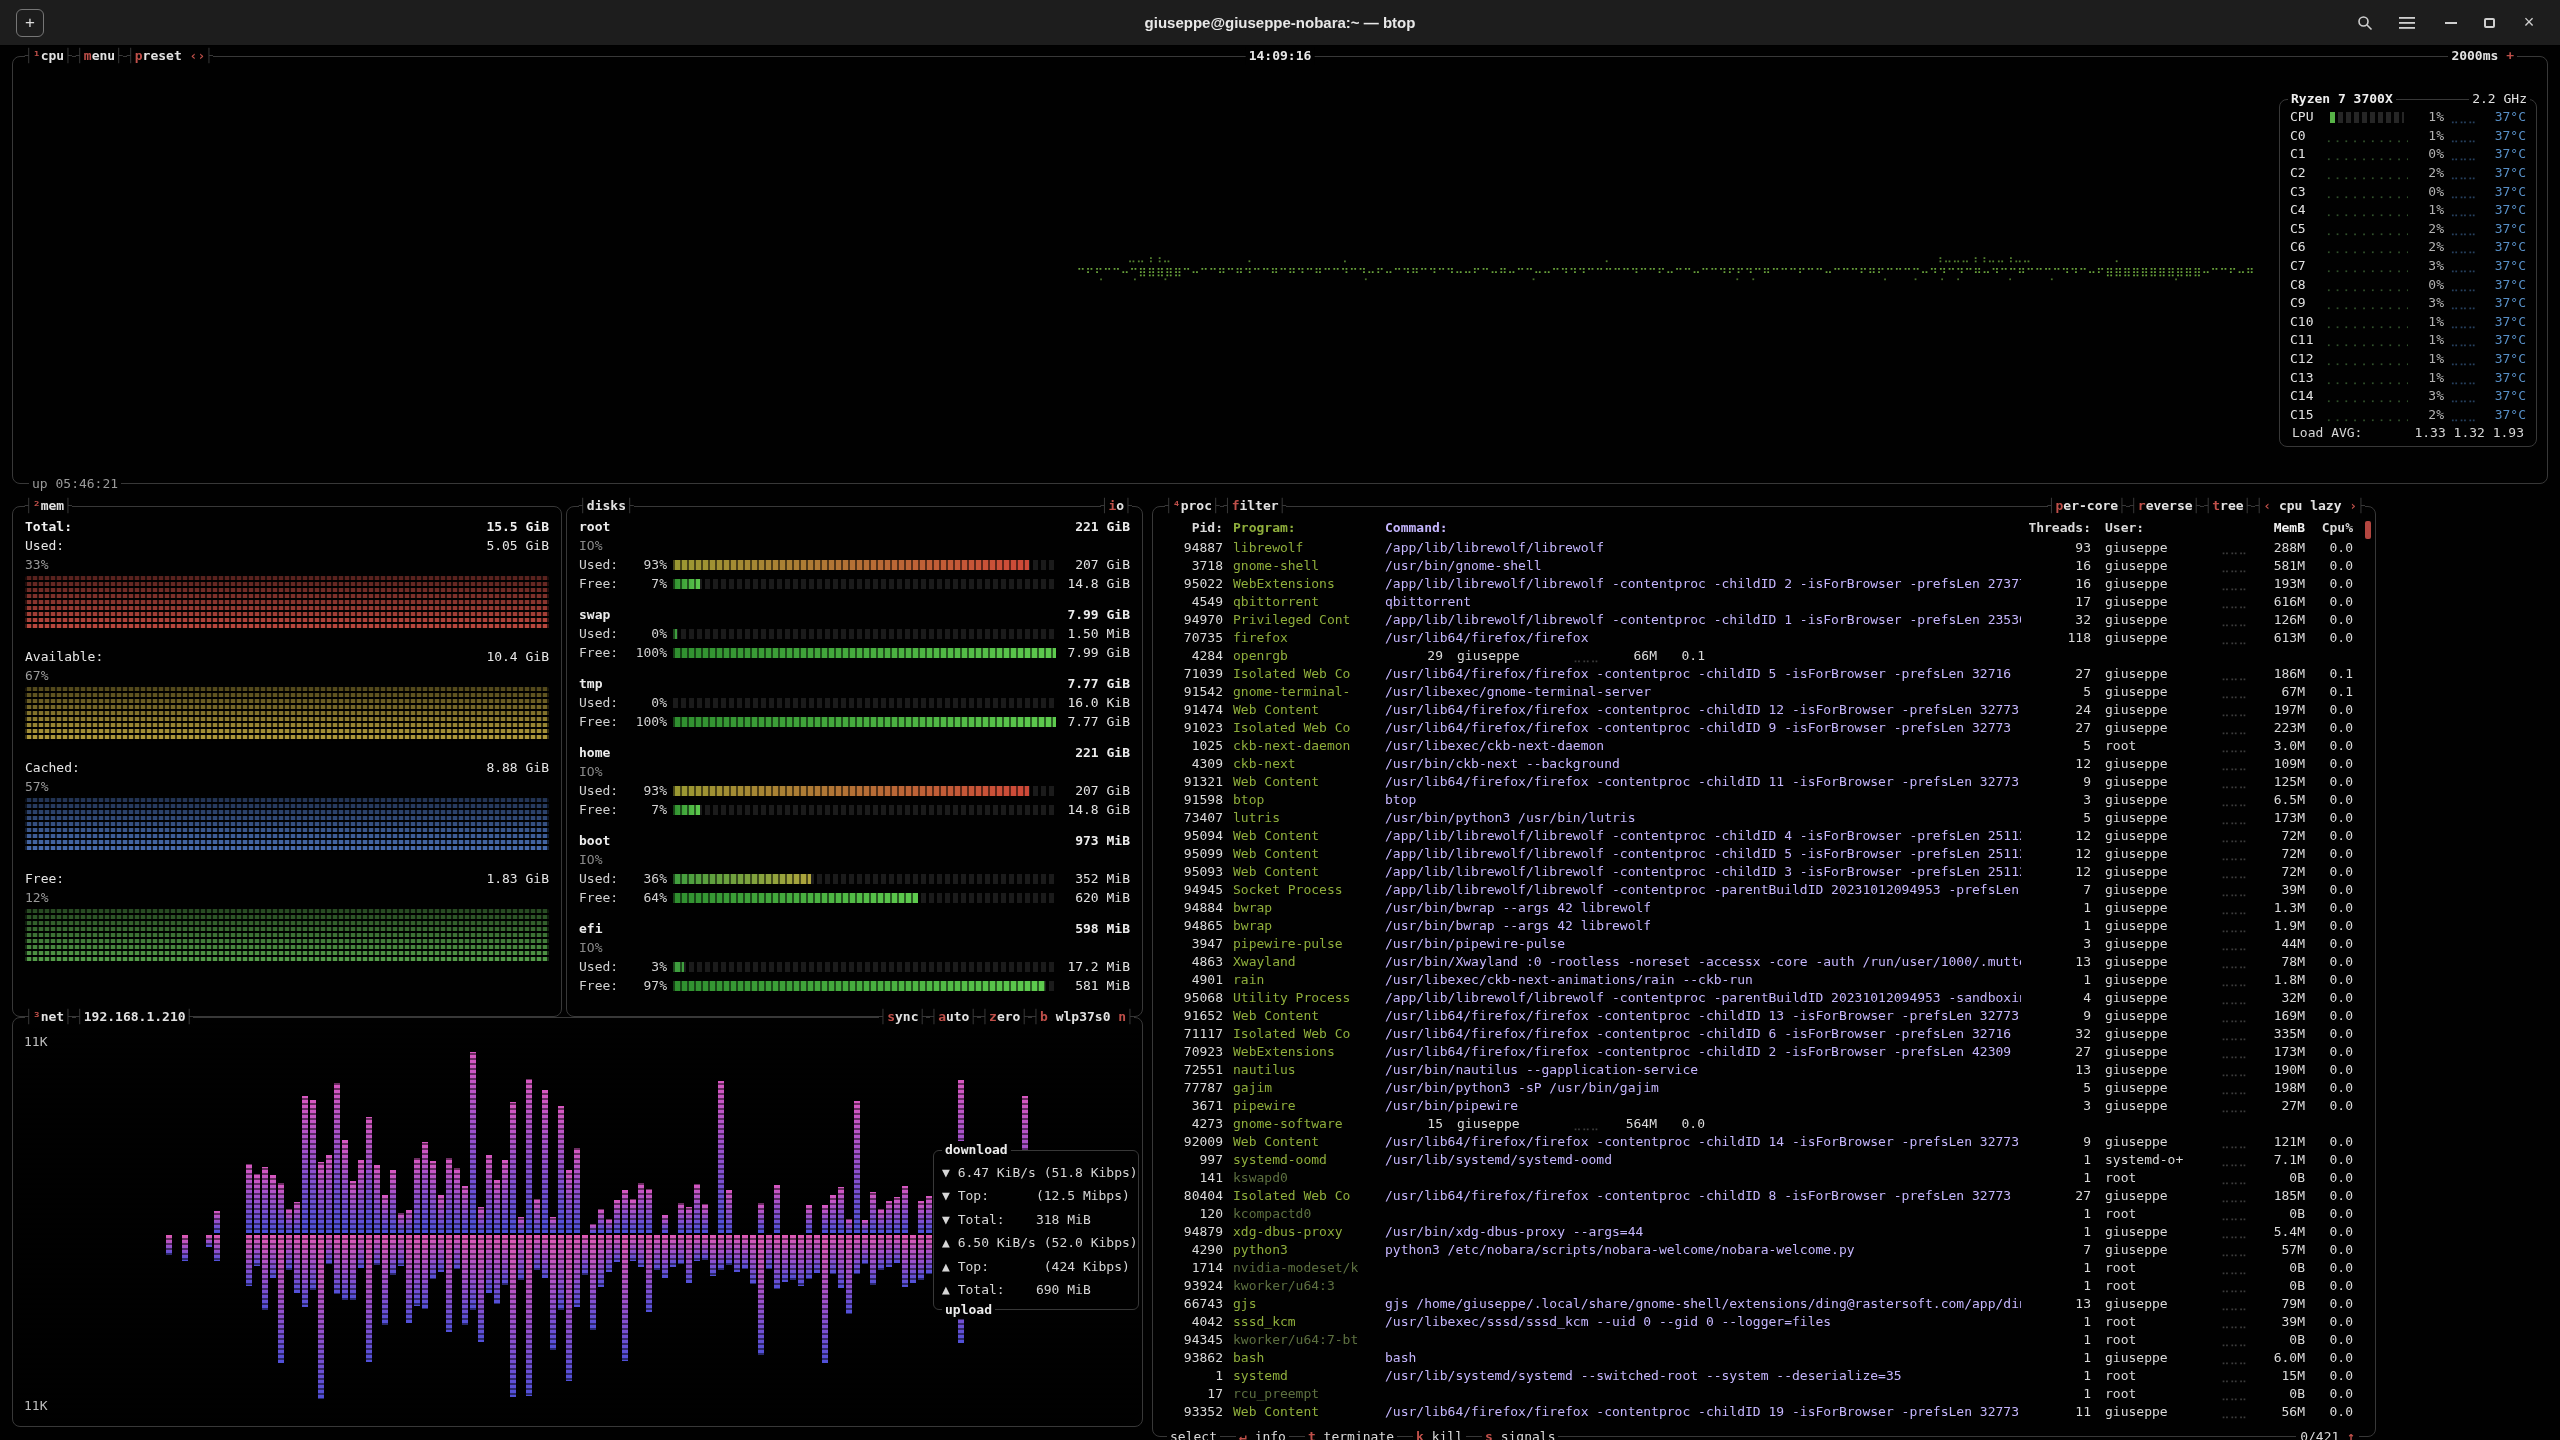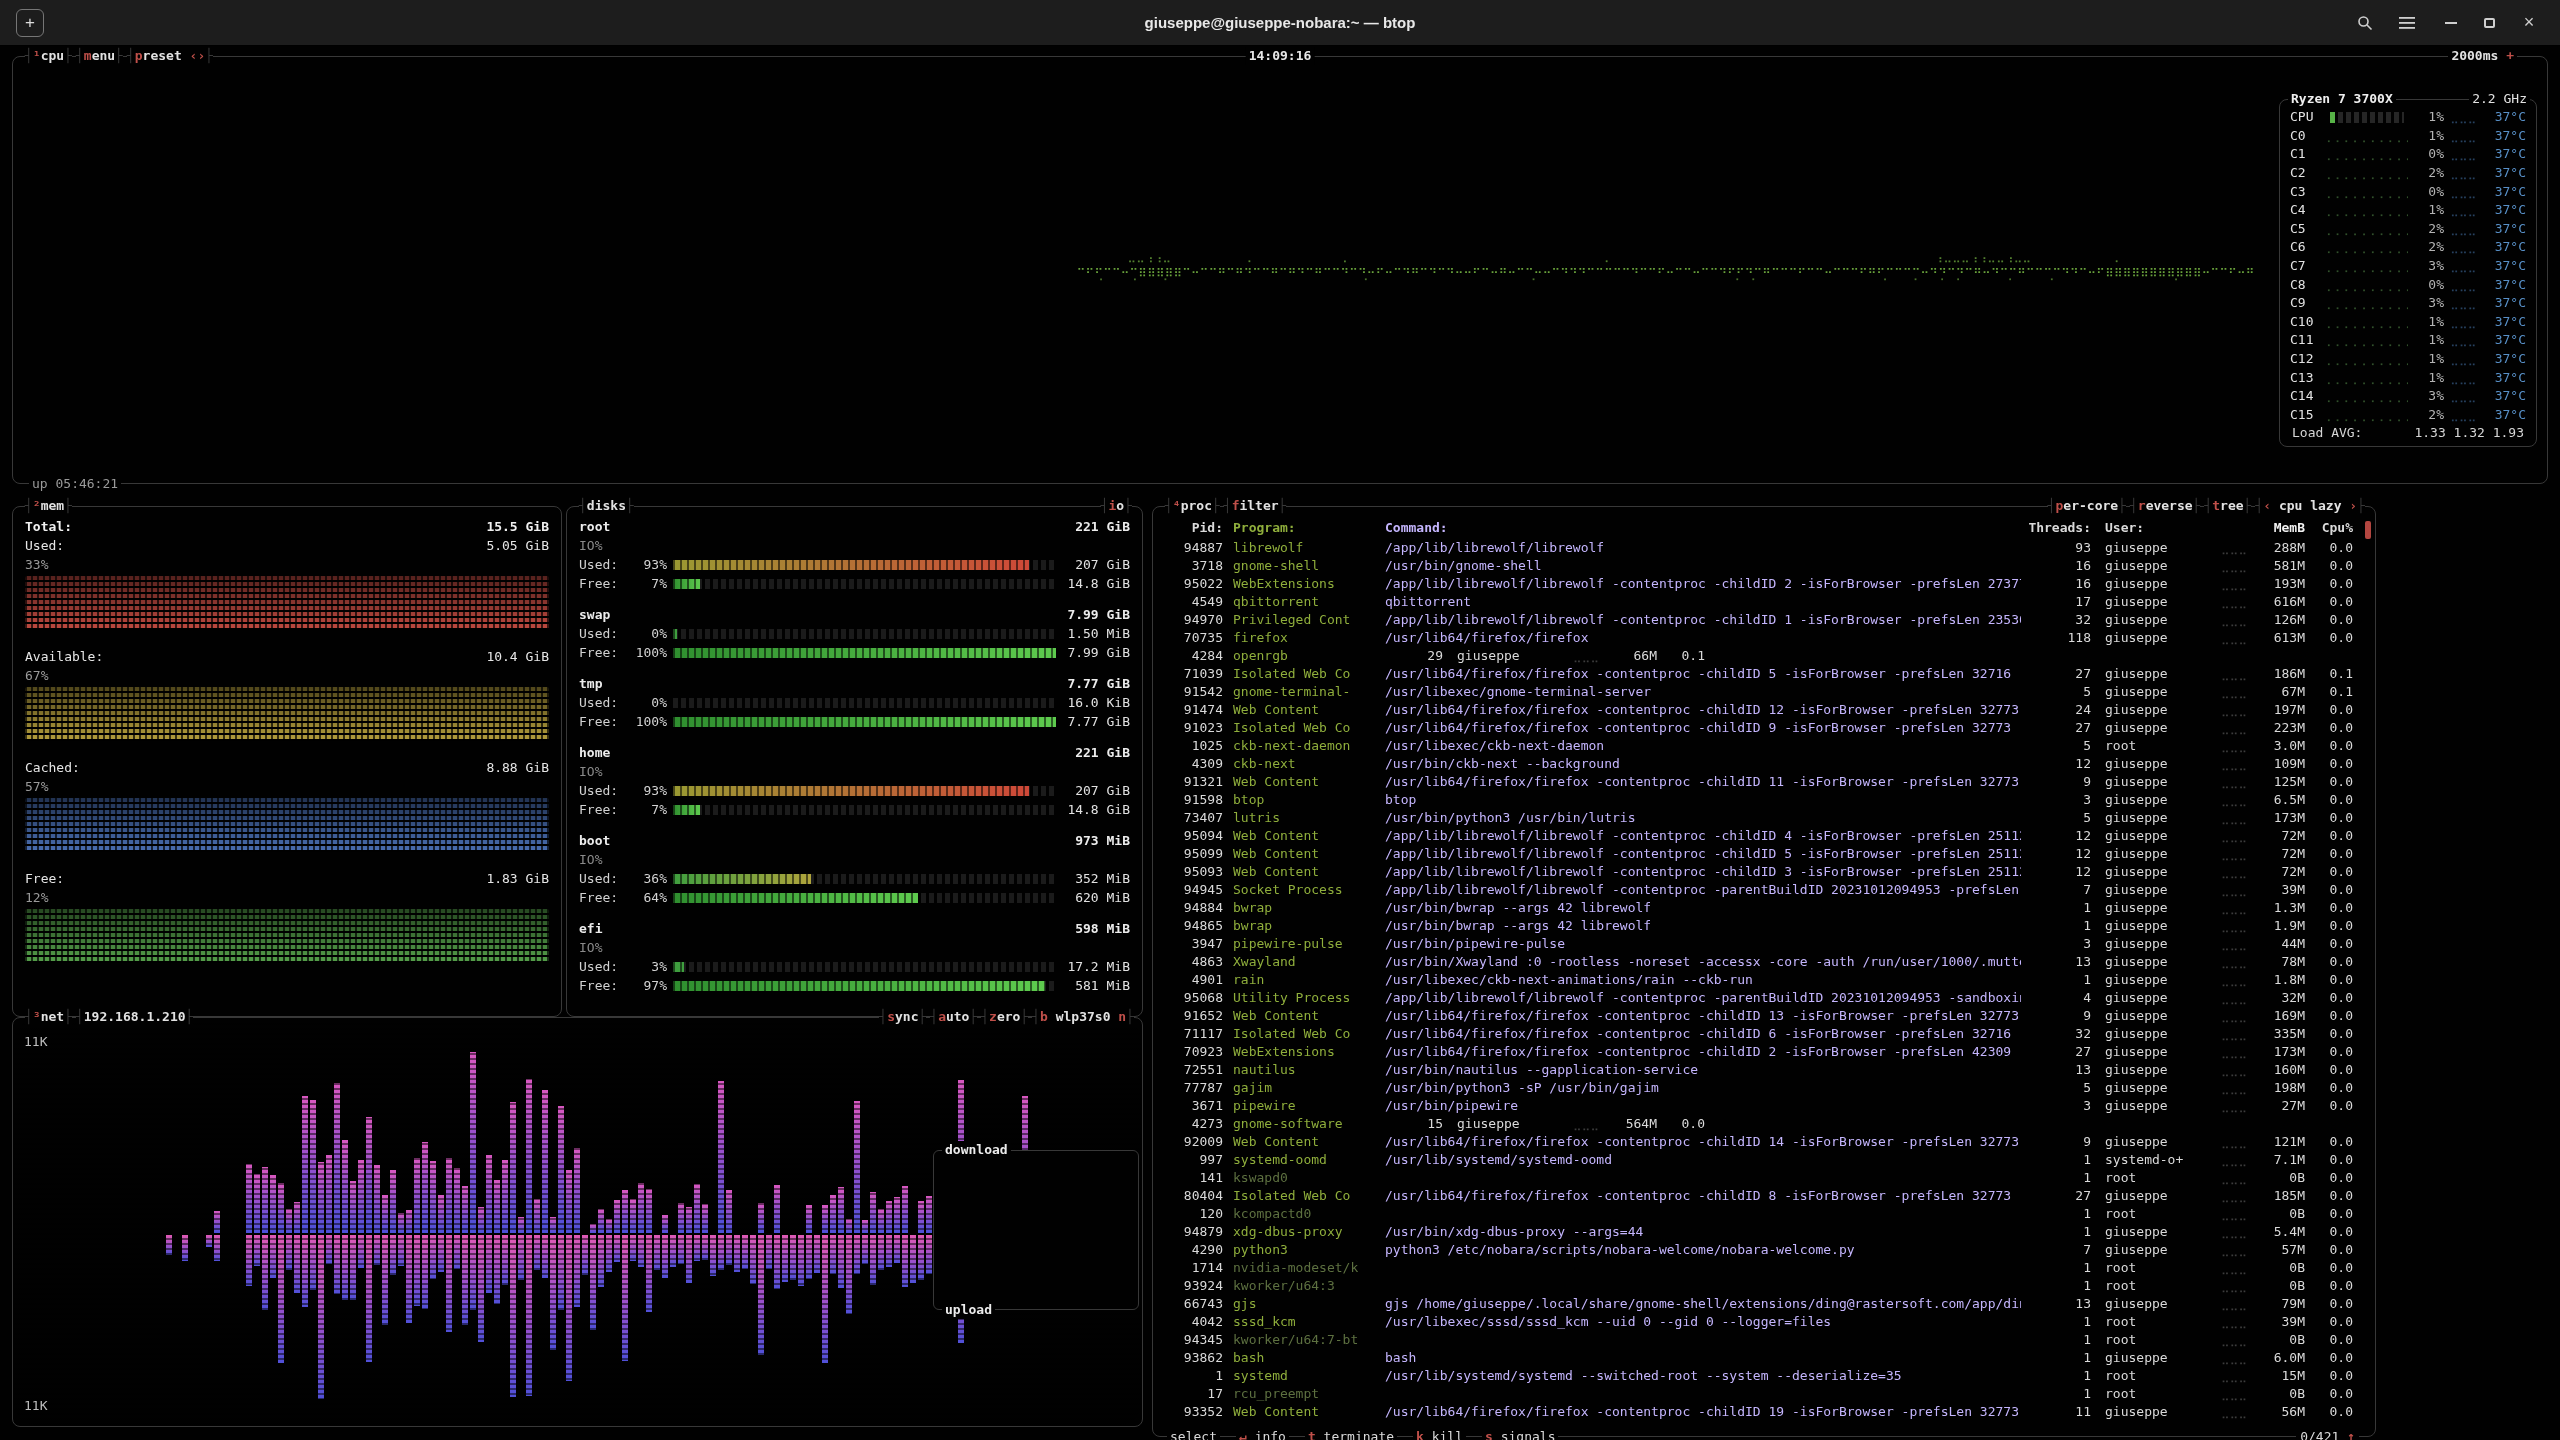--- a/index.html
+++ b/index.html
@@ -473,20 +473,28 @@
         <div class="ncol" style="left: 1112px; bottom: 192px; height: 33.4217px; background: linear-gradient(to top, rgb(74, 80, 216), rgb(154, 80, 204) 55%, rgb(216, 88, 192));"></div>
         <div class="ncol" style="left: 1112px; top: 216px; height: 27.683px; background: linear-gradient(rgb(224, 90, 180), rgb(154, 80, 204) 55%, rgb(80, 80, 216));"></div>
       </div>
     <div id="netdots"></div>
     <span id="net-scale-top">11K</span>
     <span id="net-scale-bottom">11K</span>
   </div>
   <div id="netinfo">
     <span class="ontop" id="ni-dl">download</span>
     <span class="ontop" id="ni-ul">upload</span>
+    <div class="lines">
+      <div class="nline">▼ 6.47 KiB/s (51.8 Kibps)</div>
+      <div class="nline">▼ Top:      (12.5 Mibps)</div>
+      <div class="nline">▼ Total:    318 MiB</div>
+      <div class="nline">▲ 6.50 KiB/s (52.0 Kibps)</div>
+      <div class="nline">▲ Top:       (424 Kibps)</div>
+      <div class="nline">▲ Total:    690 MiB</div>
+    </div>
   </div>
 </div>
 
 <div class="box" id="proc-box">
   <div class="tabs" id="proc-tabs-l"><span class="tab"><i class="brk">┤</i><b class="key">⁴</b><span class="lbl">proc</span><i class="brk">├</i></span><span class="tab"><i class="brk">┤</i><b class="key">f</b><span class="lbl">ilter</span><i class="brk">├</i></span></div>
   <div class="tabs" id="proc-tabs-r"><span class="tab"><i class="brk">┤</i><b class="key">p</b><span class="lbl">er-core</span><i class="brk">├</i></span><span class="tab"><i class="brk">┤</i><b class="key">r</b><span class="lbl">everse</span><i class="brk">├</i></span><span class="tab"><i class="brk">┤</i><b class="key">t</b><span class="lbl">ree</span><i class="brk">├</i></span><span class="tab"><i class="brk">┤</i><b class="key">‹ </b><span class="lbl">cpu lazy</span><b class="key"> ›</b><i class="brk">├</i></span></div>
   <div id="proc-header">
     <span class="c-pid">Pid:</span>
     <span class="c-prog">Program:</span>
     <span class="c-cmd">Command:</span>
@@ -518,21 +526,21 @@
       <div class="prow"><span class="c-pid">94945</span><span class="c-prog">Socket Process</span><span class="c-cmd">/app/lib/librewolf/librewolf -contentproc -parentBuildID 20231012094953 -prefsLen 22605 -prefMapSize 230891 -app</span><span class="c-thr">7</span><span class="c-user">giuseppe</span><span class="c-memg">⣀⣀⣀</span><span class="c-mem">39M</span><span class="c-cpu">0.0</span></div>
       <div class="prow"><span class="c-pid">94884</span><span class="c-prog">bwrap</span><span class="c-cmd">/usr/bin/bwrap --args 42 librewolf</span><span class="c-thr">1</span><span class="c-user">giuseppe</span><span class="c-memg">⣀⣀⣀</span><span class="c-mem">1.3M</span><span class="c-cpu">0.0</span></div>
       <div class="prow"><span class="c-pid">94865</span><span class="c-prog">bwrap</span><span class="c-cmd">/usr/bin/bwrap --args 42 librewolf</span><span class="c-thr">1</span><span class="c-user">giuseppe</span><span class="c-memg">⣀⣀⣀</span><span class="c-mem">1.9M</span><span class="c-cpu">0.0</span></div>
       <div class="prow"><span class="c-pid">3947</span><span class="c-prog">pipewire-pulse</span><span class="c-cmd">/usr/bin/pipewire-pulse</span><span class="c-thr">3</span><span class="c-user">giuseppe</span><span class="c-memg">⣀⣀⣀</span><span class="c-mem">44M</span><span class="c-cpu">0.0</span></div>
       <div class="prow"><span class="c-pid">4863</span><span class="c-prog">Xwayland</span><span class="c-cmd">/usr/bin/Xwayland :0 -rootless -noreset -accessx -core -auth /run/user/1000/.mutter-Xwaylandauth.ED7ND2 -listenf</span><span class="c-thr">13</span><span class="c-user">giuseppe</span><span class="c-memg">⣀⣀⣀</span><span class="c-mem">78M</span><span class="c-cpu">0.0</span></div>
       <div class="prow"><span class="c-pid">4901</span><span class="c-prog">rain</span><span class="c-cmd">/usr/libexec/ckb-next-animations/rain --ckb-run</span><span class="c-thr">1</span><span class="c-user">giuseppe</span><span class="c-memg">⣀⣀⣀</span><span class="c-mem">1.8M</span><span class="c-cpu">0.0</span></div>
       <div class="prow"><span class="c-pid">95068</span><span class="c-prog">Utility Process</span><span class="c-cmd">/app/lib/librewolf/librewolf -contentproc -parentBuildID 20231012094953 -sandboxingKind 0 -prefsLen 27377 -prefM</span><span class="c-thr">4</span><span class="c-user">giuseppe</span><span class="c-memg">⣀⣀⣀</span><span class="c-mem">32M</span><span class="c-cpu">0.0</span></div>
       <div class="prow"><span class="c-pid">91652</span><span class="c-prog">Web Content</span><span class="c-cmd">/usr/lib64/firefox/firefox -contentproc -childID 13 -isForBrowser -prefsLen 32773 -prefMapSize 236993 -jsInitLen</span><span class="c-thr">9</span><span class="c-user">giuseppe</span><span class="c-memg">⣀⣀⣀</span><span class="c-mem">169M</span><span class="c-cpu">0.0</span></div>
       <div class="prow"><span class="c-pid">71117</span><span class="c-prog">Isolated Web Co</span><span class="c-cmd">/usr/lib64/firefox/firefox -contentproc -childID 6 -isForBrowser -prefsLen 32716 -prefMapSize 236993 -jsInitLen</span><span class="c-thr">32</span><span class="c-user">giuseppe</span><span class="c-memg">⣀⣀⣀</span><span class="c-mem">335M</span><span class="c-cpu">0.0</span></div>
       <div class="prow"><span class="c-pid">70923</span><span class="c-prog">WebExtensions</span><span class="c-cmd">/usr/lib64/firefox/firefox -contentproc -childID 2 -isForBrowser -prefsLen 42309 -prefMapSize 236993 -jsInitLen</span><span class="c-thr">27</span><span class="c-user">giuseppe</span><span class="c-memg">⣀⣀⣀</span><span class="c-mem">173M</span><span class="c-cpu">0.0</span></div>
-      <div class="prow"><span class="c-pid">72551</span><span class="c-prog">nautilus</span><span class="c-cmd">/usr/bin/nautilus --gapplication-service</span><span class="c-thr">13</span><span class="c-user">giuseppe</span><span class="c-memg">⣀⣀⣀</span><span class="c-mem">160M</span><span class="c-cpu">0.0</span></div>
+      <div class="prow"><span class="c-pid">72551</span><span class="c-prog">nautilus</span><span class="c-cmd">/usr/bin/nautilus --gapplication-service</span><span class="c-thr">13</span><span class="c-user">giuseppe</span><span class="c-memg">⣀⣀⣀</span><span class="c-mem">190M</span><span class="c-cpu">0.0</span></div>
       <div class="prow"><span class="c-pid">77787</span><span class="c-prog">gajim</span><span class="c-cmd">/usr/bin/python3 -sP /usr/bin/gajim</span><span class="c-thr">5</span><span class="c-user">giuseppe</span><span class="c-memg">⣀⣀⣀</span><span class="c-mem">198M</span><span class="c-cpu">0.0</span></div>
       <div class="prow"><span class="c-pid">3671</span><span class="c-prog">pipewire</span><span class="c-cmd">/usr/bin/pipewire</span><span class="c-thr">3</span><span class="c-user">giuseppe</span><span class="c-memg">⣀⣀⣀</span><span class="c-mem">27M</span><span class="c-cpu">0.0</span></div>
       <div class="prow"><span class="c-pid">4273</span><span class="c-prog">gnome-software</span><span class="c-thr">15</span><span class="c-user">giuseppe</span><span class="c-memg">⣀⣀⣀</span><span class="c-mem">564M</span><span class="c-cpu">0.0</span></div>
       <div class="prow"><span class="c-pid">92009</span><span class="c-prog">Web Content</span><span class="c-cmd">/usr/lib64/firefox/firefox -contentproc -childID 14 -isForBrowser -prefsLen 32773 -prefMapSize 236993 -jsInitLen</span><span class="c-thr">9</span><span class="c-user">giuseppe</span><span class="c-memg">⣀⣀⣀</span><span class="c-mem">121M</span><span class="c-cpu">0.0</span></div>
       <div class="prow"><span class="c-pid">997</span><span class="c-prog">systemd-oomd</span><span class="c-cmd">/usr/lib/systemd/systemd-oomd</span><span class="c-thr">1</span><span class="c-user">systemd-o+</span><span class="c-memg">⣀⣀⣀</span><span class="c-mem">7.1M</span><span class="c-cpu">0.0</span></div>
       <div class="prow kern"><span class="c-pid">141</span><span class="c-prog">kswapd0</span><span class="c-cmd"></span><span class="c-thr">1</span><span class="c-user">root</span><span class="c-memg">⣀⣀⣀</span><span class="c-mem">0B</span><span class="c-cpu">0.0</span></div>
       <div class="prow"><span class="c-pid">80404</span><span class="c-prog">Isolated Web Co</span><span class="c-cmd">/usr/lib64/firefox/firefox -contentproc -childID 8 -isForBrowser -prefsLen 32773 -prefMapSize 236993 -jsInitLen</span><span class="c-thr">27</span><span class="c-user">giuseppe</span><span class="c-memg">⣀⣀⣀</span><span class="c-mem">185M</span><span class="c-cpu">0.0</span></div>
       <div class="prow kern"><span class="c-pid">120</span><span class="c-prog">kcompactd0</span><span class="c-cmd"></span><span class="c-thr">1</span><span class="c-user">root</span><span class="c-memg">⣀⣀⣀</span><span class="c-mem">0B</span><span class="c-cpu">0.0</span></div>
       <div class="prow"><span class="c-pid">94879</span><span class="c-prog">xdg-dbus-proxy</span><span class="c-cmd">/usr/bin/xdg-dbus-proxy --args=44</span><span class="c-thr">1</span><span class="c-user">giuseppe</span><span class="c-memg">⣀⣀⣀</span><span class="c-mem">5.4M</span><span class="c-cpu">0.0</span></div>
       <div class="prow"><span class="c-pid">4290</span><span class="c-prog">python3</span><span class="c-cmd">python3 /etc/nobara/scripts/nobara-welcome/nobara-welcome.py</span><span class="c-thr">7</span><span class="c-user">giuseppe</span><span class="c-memg">⣀⣀⣀</span><span class="c-mem">57M</span><span class="c-cpu">0.0</span></div>

